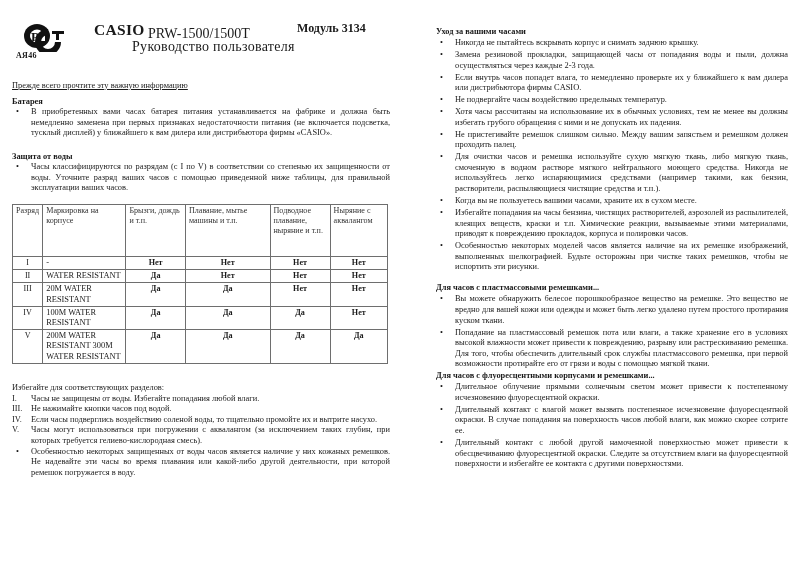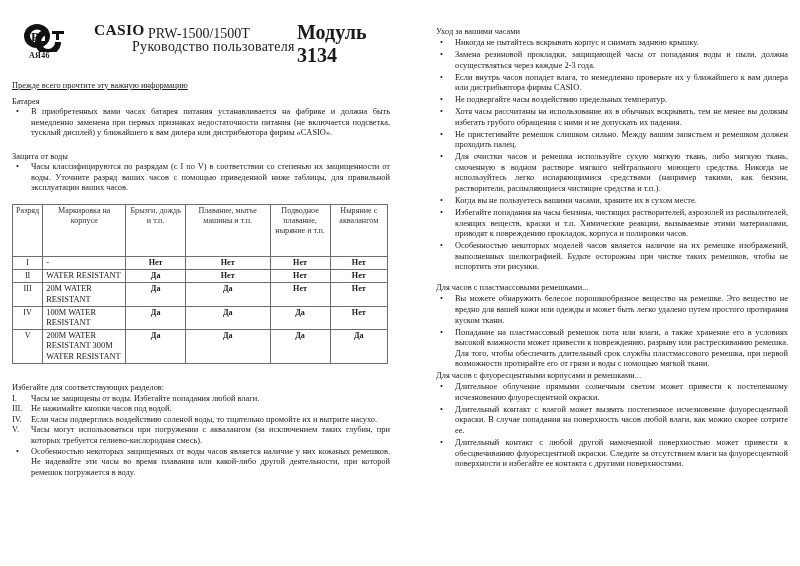--- a/index.html
+++ b/index.html
@@ -8,47 +8,47 @@
       font-family: "Liberation Serif", "DejaVu Serif", serif;
       color: #1a1a1a;
     }
     .page { position: relative; width: 800px; height: 566px; }
 
     
     .left { position: absolute; left: 12px; top: 0; width: 378px; }
     .header { position: relative; height: 72px; }
     .logo { position: absolute; left: 10px; top: 22px; width: 46px; }
     .logo svg { display: block; }
-    .logo-code { position: absolute; left: 17px; top: 51px; font-size: 8px; font-weight: bold; letter-spacing: 0.3px; }
+    .logo-code { position: absolute; left: 4px; top: 51px; font-size: 8px; font-weight: bold; letter-spacing: 0.3px; }
     .brand { position: absolute; left: 82px; top: 21px; font-size: 15.5px; font-weight: bold; letter-spacing: 0.3px; }
     .model { position: absolute; left: 136px; top: 26px; font-size: 14px; font-weight: normal; }
-    .module { position: absolute; left: 285px; top: 21px; font-size: 20px; font-weight: bold; }
+    .module { position: absolute; left: 285px; top: 21px; font-size: 12px; font-weight: bold; }
     .guide { position: absolute; left: 120px; top: 39px; font-size: 14px; letter-spacing: 0.3px; }
 
     .intro { position: absolute; left: 0; top: 81px; font-size: 8.4px; text-decoration: underline; }
 
-    .sec-title { font-size: 8.4px; font-weight: normal; line-height: 10px; }
+    .sec-title { font-size: 8.4px; font-weight: bold; line-height: 10px; }
 
     .bullets { list-style: none; }
     .bullets li { position: relative; padding-left: 19px; font-size: 8.4px; line-height: 10.6px; text-align: justify; }
     .bullets li .dot { position: absolute; left: 4px; top: 0; }
 
     .battery { position: absolute; left: 0; top: 97px; width: 378px; }
     .water { position: absolute; left: 0; top: 152px; width: 378px; }
 
     table.wr {
       position: absolute; left: 0; top: 204px; width: 376px;
       border-collapse: collapse; font-size: 8.1px; line-height: 10.2px;
     }
     table.wr th, table.wr td {
       border: 1px solid #6e6e6e; vertical-align: top; padding: 1px 3px;
       font-weight: normal;
     }
     table.wr { border: 1.5px solid #555; }
-    table.wr th { text-align: center; height: 52px; color: #333; margin-top: 33px; }
+    table.wr th { text-align: left; height: 52px; color: #333; margin-top: 33px; }
     table.wr td.c { text-align: center; font-weight: bold; }
     table.wr td.rn { text-align: center; }
     table.wr td.mark { font-size: 8.4px; }
 
     .notes { position: absolute; left: 0; top: 383px; width: 378px; }
     .notes .head { font-size: 8.4px; line-height: 10.6px; }
     .roman { list-style: none; }
     .roman li { position: relative; padding-left: 19px; font-size: 8.4px; line-height: 10.6px; text-align: justify; }
     .roman li .num { position: absolute; left: 0; top: 0; }
 
@@ -176,21 +176,21 @@
     </div>
   </div>
 
   <div class="right">
     <div class="sec-title">Уход за вашими часами</div>
     <ul class="bullets">
       <li><span class="dot">•</span><span>Никогда не пытайтесь вскрывать корпус и снимать заднюю крышку.</span></li>
       <li><span class="dot">•</span><span>Замена резиновой прокладки, защищающей часы от попадания воды и пыли, должна осуществляться через каждые 2-3 года.</span></li>
       <li><span class="dot">•</span><span>Если внутрь часов попадет влага, то немедленно проверьте их у ближайшего к вам дилера или дистрибьютора фирмы CASIO.</span></li>
       <li><span class="dot">•</span><span>Не подвергайте часы воздействию предельных температур.</span></li>
-      <li><span class="dot">•</span><span>Хотя часы рассчитаны на использование их в обычных вскрывать, тем не менее вы должны избегать грубого обращения с ними и не допускать их падения.</span></li>
+      <li><span class="dot">•</span><span>Хотя часы рассчитаны на использование их в обычных условиях, тем не менее вы должны избегать грубого обращения с ними и не допускать их падения.</span></li>
       <li><span class="dot">•</span><span>Не пристегивайте ремешок слишком сильно. Между вашим запястьем и ремешком должен проходить палец.</span></li>
       <li><span class="dot">•</span><span>Для очистки часов и ремешка используйте сухую мягкую ткань, либо мягкую ткань, смоченную в водном растворе мягкого нейтрального моющего средства. Никогда не используйтесь легко испаряющимися средствами (например такими, как бензин, растворители, распыляющиеся чистящие средства и т.п.).</span></li>
       <li><span class="dot">•</span><span>Когда вы не пользуетесь вашими часами, храните их в сухом месте.</span></li>
       <li><span class="dot">•</span><span>Избегайте попадания на часы бензина, чистящих растворителей, аэрозолей из распылителей, клеящих веществ, краски и т.п. Химические реакции, вызываемые этими материалами, приводят к повреждению прокладок, корпуса и полировки часов.</span></li>
       <li><span class="dot">•</span><span>Особенностью некоторых моделей часов является наличие на их ремешке изображений, выполненных шелкографией. Будьте осторожны при чистке таких ремешков, чтобы не испортить эти рисунки.</span></li>
     </ul>
 
     <div class="gap"></div>
 
     <div class="sec-title">Для часов с пластмассовыми ремешками...</div>

